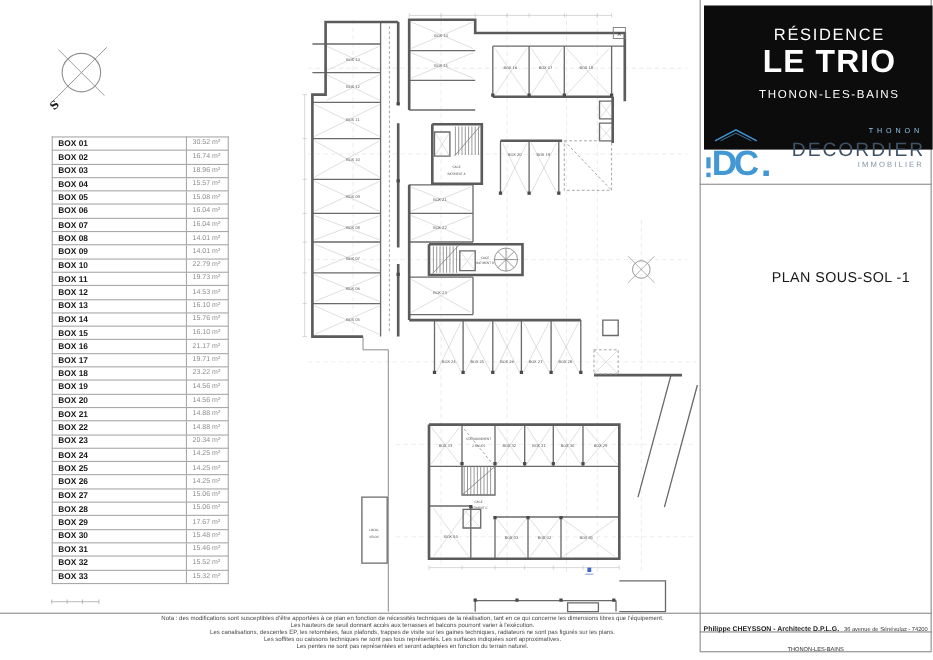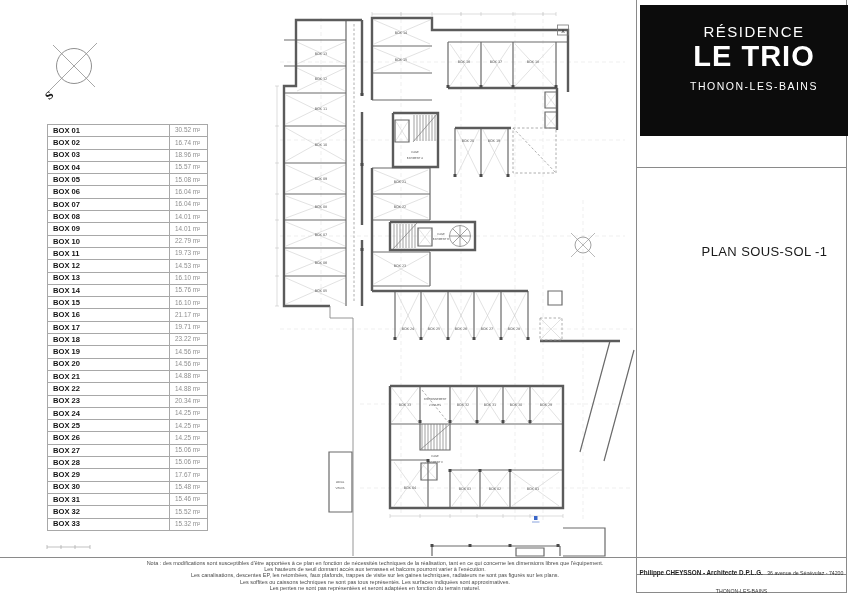--- a/index.html
+++ b/index.html
@@ -344,20 +344,33 @@
 
   <div class="abs vline" style="left:636px;top:0;width:1px;height:592px;"></div>
   <div class="abs vline" style="left:846px;top:0;width:1px;height:592px;"></div>
 
   <div class="abs titleblock">
     <div class="tb1">RÉSIDENCE</div>
     <div class="tb2">LE TRIO</div>
     <div class="tb3">THONON-LES-BAINS</div>
   </div>
 
+  <div class="abs logo">
+    <svg width="66" height="52" viewBox="0 0 66 52" style="position:absolute;left:0;top:0;">
+      <path d="M8,15 L27,5 L46,15" stroke="#4298d5" stroke-width="1.2" fill="none"></path>
+      <path d="M13,15 L27,8 L41,15" stroke="#4298d5" stroke-width="0.7" fill="none"></path>
+      <rect x="0" y="30" width="4" height="10" fill="#4298d5"></rect>
+      <rect x="0" y="44" width="4" height="4" fill="#4298d5"></rect>
+      <text x="5" y="46" font-family="Liberation Sans, sans-serif" font-size="32" font-weight="bold" fill="#4298d5" letter-spacing="-3">DC</text>
+      <rect x="52" y="42" width="5" height="5" fill="#4298d5"></rect>
+    </svg>
+    <div class="logo-thonon">THONON</div>
+    <div class="logo-brand">DECORDIER</div>
+    <div class="logo-immo">IMMOBILIER</div>
+  </div>
 
   <div class="abs hline" style="left:636px;top:167px;width:211px;height:1px;"></div>
 
   <div class="abs plantitle">PLAN SOUS-SOL -1</div>
 
   <div class="abs hline" style="left:0;top:557px;width:847px;height:1px;"></div>
   <div class="abs hline" style="left:636px;top:574px;width:211px;height:1px;"></div>
   <div class="abs hline" style="left:636px;top:592px;width:211px;height:1px;"></div>
 
   <div class="abs notes">

